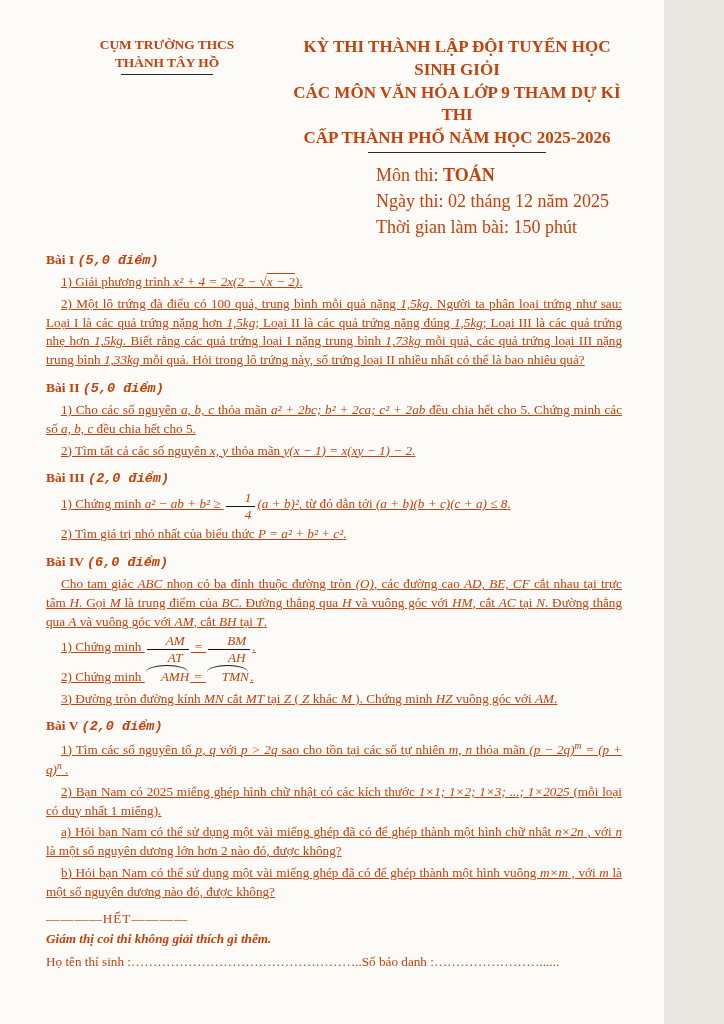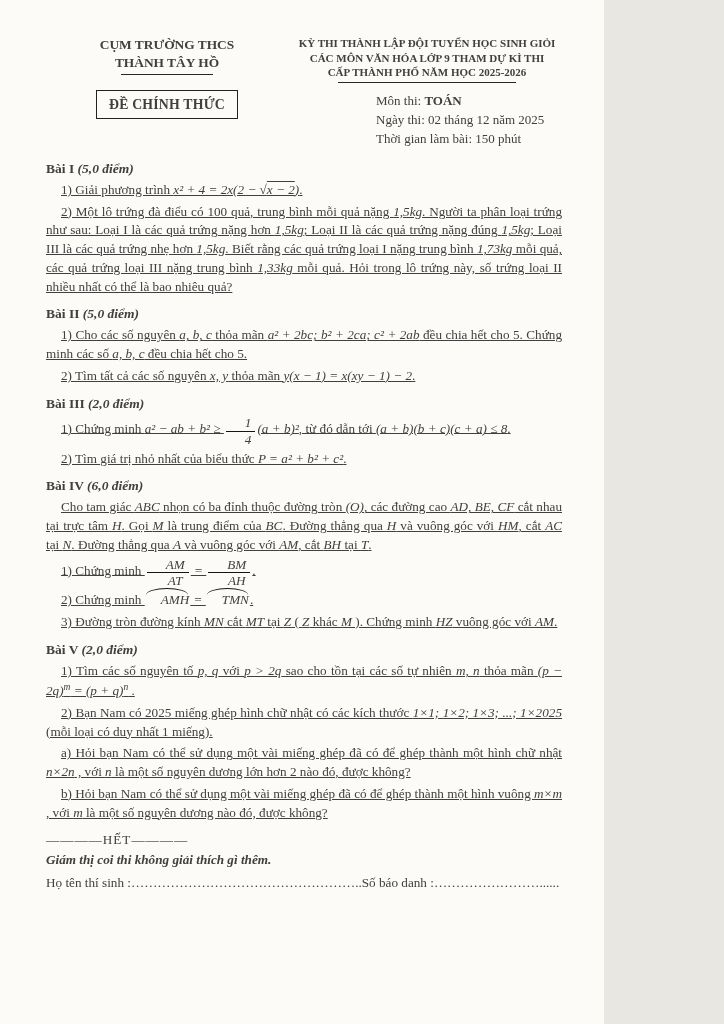--- a/index.html
+++ b/index.html
@@ -1,43 +1,43 @@
 <!DOCTYPE html>
 <html><head>
 <meta charset="utf-8">
 <style>
   * { margin:0; padding:0; box-sizing:border-box; }
   html,body { background:#e9e7e2; }
   body { width:724px; font-family:"Liberation Serif", serif; }
   .page {
-    width:604px; height:1024px; background:#fcfbf7; color:#404040;
+    width:664px; height:1024px; background:#fcfbf7; color:#c2410c;
     padding:36px 42px 28px 46px; font-size:13.2px; line-height:1.42;
     position:relative; overflow:hidden;
   }
 
   
   .header { display:flex; }
   .h-left { width:242px; text-align:center; flex-shrink:0; }
   .org1, .org2 { font-weight:bold; font-size:13.4px; line-height:1.35; }
   .rule { border-top:1.3px solid #2a2824; width:92px; margin:2px auto 0; }
   .rule.r2 { width:178px; margin-top:2px; }
   .official-box {
     display:inline-block; border:1.5px solid #23211d; padding:4px 12px 3px;
     font-weight:bold; font-size:13.8px; margin-top:15px; letter-spacing:.2px;
   }
   .h-right { flex:1; text-align:center; padding-left:4px; }
-  .t { font-weight:bold; font-size:11px; line-height:1.34; }
-  .meta { text-align:left; margin:9px 0 0 84px; line-height:1.45; font-size:13px; }
+  .t { font-weight:bold; font-size:17px; line-height:1.34; }
+  .meta { text-align:left; margin:9px 0 0 84px; line-height:1.45; font-size:18px; }
   .meta .bold { font-weight:bold; }
 
   
   main { display:block; margin-top:10px; }
   .problem-section { margin-top:8px; }
   .sec-head { font-weight:bold; font-size:13.5px; margin-bottom:2px; }
-  .sec-points { font-style:italic; }
+  .sec-points { font-style:italic;font-family:Liberation Mono, monospace; }
   p.item { text-align:justify; text-indent:15px; margin:3px 0;text-decoration:underline; }
 
   .plain { }
   .math { font-style:italic; }
   .radicand { font-style:italic; text-decoration:overline; }
   .sup { font-style:italic; font-size:0.72em; vertical-align:super; }
 
   .frac {
     display:inline-block; vertical-align:-0.85em; text-align:center;
     font-style:italic; line-height:1.05; margin:0 2px;
@@ -62,21 +62,20 @@
 </head>
 <body>
 
 <div class="page">
 
   <div class="header">
     <div class="h-left">
       <div class="org1">CỤM TRƯỜNG THCS</div>
       <div class="org2">THÀNH TÂY HỒ</div>
       <div class="rule"></div>
-      <div class="official-box">ĐỀ CHÍNH THỨC</div>
     </div>
     <div class="h-right">
       <div class="t">KỲ THI THÀNH LẬP ĐỘI TUYỂN HỌC SINH GIỎI</div>
       <div class="t">CÁC MÔN VĂN HÓA LỚP 9 THAM DỰ KÌ THI</div>
       <div class="t">CẤP THÀNH PHỐ NĂM HỌC 2025-2026</div>
       <div class="rule r2"></div>
       <div class="meta">
         <div><span>Môn thi: </span><span class="bold">TOÁN</span></div>
         <div>Ngày thi: 02 tháng 12 năm 2025</div>
         <div>Thời gian làm bài: 150 phút</div>

